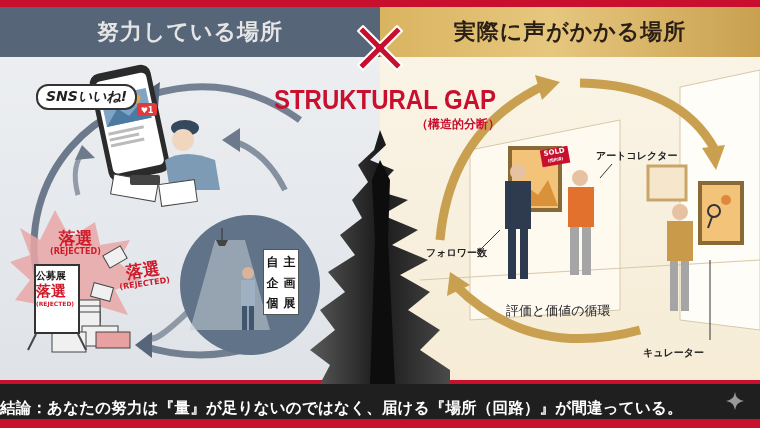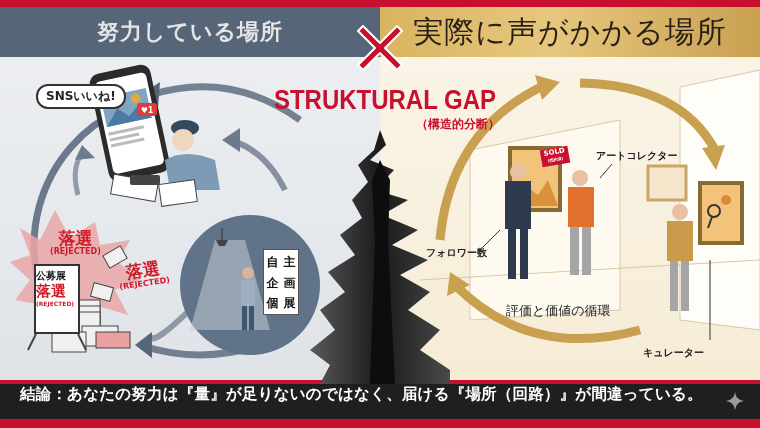--- a/index.html
+++ b/index.html
@@ -8,57 +8,57 @@
   .frame { position: absolute; left: 0; top: 0; width: 760px; height: 428px; }
   .topbar { position: absolute; left: 0; top: 0; width: 760px; height: 7px; background: #c8102e; }
   .bottombar { position: absolute; left: 0; bottom: 0; width: 760px; height: 9px; background: #c8102e; }
 
   .header-left { position: absolute; left: 0; top: 7px; width: 380px; height: 50px;
     background: #566578; display: flex; align-items: center; justify-content: center; }
   .header-right { position: absolute; left: 380px; top: 7px; width: 380px; height: 50px;
     background: linear-gradient(90deg, #d9b460 0%, #e6c77e 45%, #c9a050 100%);
     display: flex; align-items: center; justify-content: center; }
   .header-left span { color: #e5e5e5; font-size: 22px; font-weight: bold; letter-spacing: 1px; }
-  .header-right span { color: #2a1f14; font-size: 30px; font-weight: normal; letter-spacing: 1px; }
+  .header-right span { color: #2a1f14; font-size: 22px; font-weight: bold; letter-spacing: 1px; }
 
   .panel-left { position: absolute; left: 0; top: 57px; width: 380px; height: 323px;
     background: linear-gradient(180deg, #eceef1 0%, #dfe3e8 100%); overflow: hidden; }
   .panel-right { position: absolute; left: 380px; top: 57px; width: 380px; height: 323px;
     background: linear-gradient(180deg, #faf4e6 0%, #f6ecd6 100%); overflow: hidden; text-align: center; }
 
   .cross { position: absolute; left: 355px; top: 22px; width: 50px; height: 50px; z-index: 5; }
 
   .gap-title { position: absolute; left: 270px; top: 86px; width: 230px; text-align: center;
     color: #c8102e; font-family: "Liberation Sans", sans-serif; font-weight: bold;
     font-size: 24px; letter-spacing: 0px; z-index: 6; transform: scaleY(1.15); }
   .gap-sub { position: absolute; left: 270px; top: 116px; width: 230px; text-align: right;
     color: #c8102e; font-weight: bold; font-size: 12px; z-index: 6; }
 
   .label-bubble { position: absolute; background: #fff; border: 2px solid #333; border-radius: 12px;
-    font-size: 12px; font-weight: bold; color: #222; padding: 2px 8px; white-space: nowrap; z-index: 4; }
+    font-size: 14px; font-weight: bold; color: #222; padding: 2px 8px; white-space: nowrap; z-index: 4; font-style: italic; }
 
   .red-label { position: absolute; color: #d01c2a; font-weight: bold; text-align: center; z-index: 4; line-height: 1.05; }
   .red-label .big { font-size: 17px; display: block; }
   .red-label .small { font-size: 8px; display: block; }
 
   .sign { position: absolute; left: 34px; top: 264px; width: 46px; height: 70px; background: #fff;
     border: 2px solid #333; text-align: left; z-index: 4; padding-top: 3px; }
   .sign .t1 { font-size: 10px; font-weight: bold; color: #111; display: block; }
   .sign .t2 { font-size: 15px; font-weight: bold; color: #d01c2a; display: block; line-height: 1.1; }
   .sign .t3 { font-size: 6px; font-weight: bold; color: #d01c2a; display: block; }
 
   .poster { position: absolute; left: 263px; top: 249px; width: 36px; height: 66px; background: #fff;
     border: 1px solid #555; z-index: 4; display: grid; grid-template-columns: 1fr 1fr;
     font-size: 12px; font-weight: bold; color: #111; text-align: center; line-height: 20px; padding-top: 2px; }
 
   .dark-label { position: absolute; font-size: 10px; font-weight: bold; color: #222; white-space: nowrap; z-index: 4; }
   .cycle-label { position: absolute; left: 506px; top: 302px; font-size: 13px; font-weight: normal; color: #222; z-index: 4; }
 
   .footer { position: absolute; left: 0; top: 384px; width: 760px; height: 35px; background: #1f1f1f;
-    display: flex; align-items: flex-start; padding-left: 20px; }
+    display: flex; align-items: flex-end; }
   .footer span { color: #ffffff; font-size: 15.5px; font-weight: bold; letter-spacing: 0.2px; white-space: nowrap; }
   .sparkle { position: absolute; right: 16px; top: 392px; width: 18px; height: 18px; }
 
   .sold { position: absolute; left: 541px; top: 148px; width: 28px; height: 17px; background: #c8102e;
     transform: rotate(-10deg); color: #fff; font-size: 7px; font-weight: bold; text-align: center; line-height: 8px; z-index: 4; }
   .sold .s2 { font-size: 4px; display: block; }
   svg { display: block; }
 </style>
 </head>
 <body>

